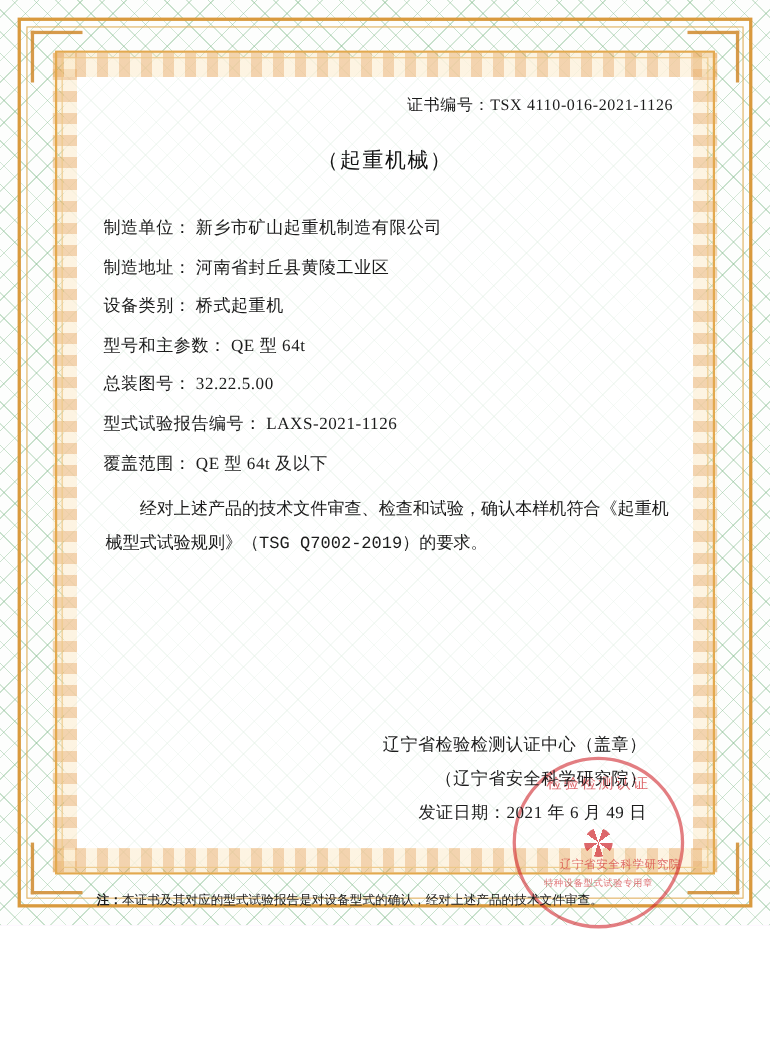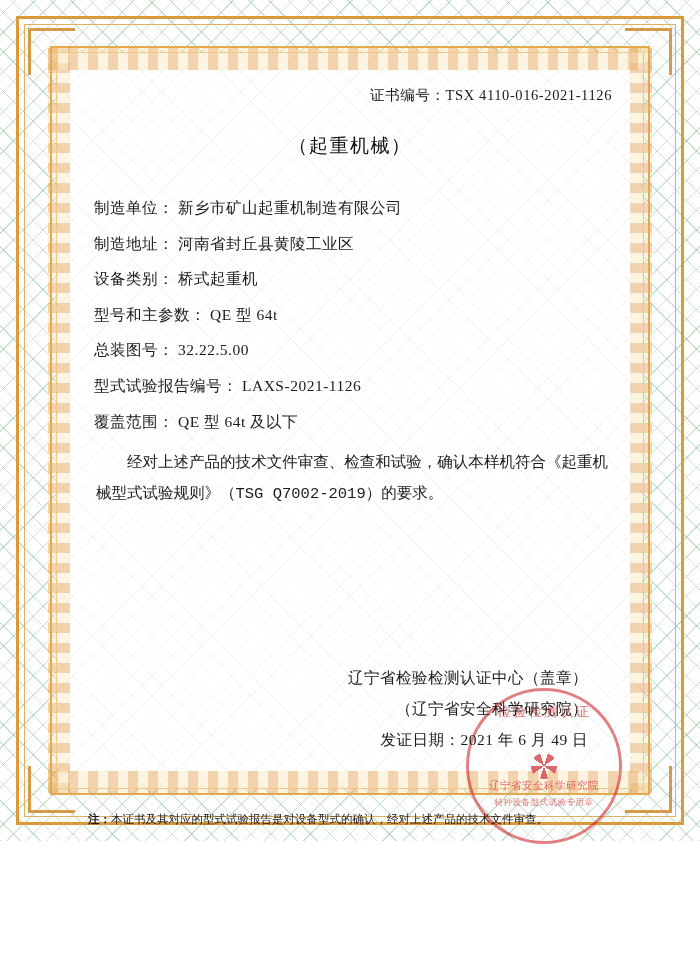--- a/index.html
+++ b/index.html
@@ -211,21 +211,21 @@
     text-align: center;
     font-size: 13px;
     color: rgba(206,32,38,0.85);
     letter-spacing: 2px;
     transform: scaleX(1.05);
   }
   .seal-mid-text {
     position: absolute;
     left: 0; right: 0;
     top: 88px;
-    text-align: center;
+    text-align: right;
     font-size: 10.5px;
     color: rgba(206,32,38,0.8);
     letter-spacing: 0.5px;
   }
   .seal-bottom-text {
     position: absolute;
     left: 0; right: 0;
     top: 106px;
     text-align: center;
     font-size: 8.5px;

